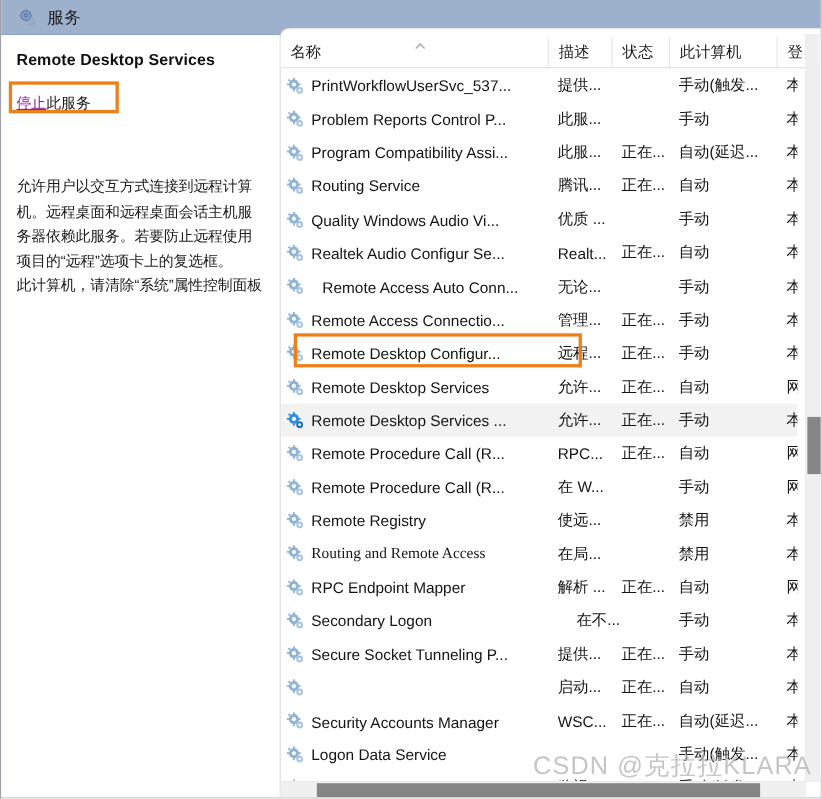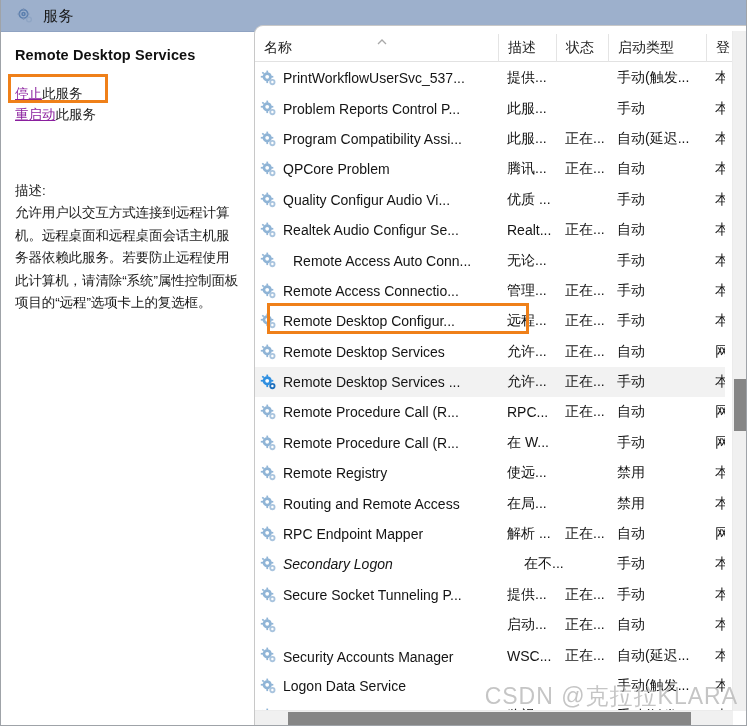--- a/index.html
+++ b/index.html
@@ -270,54 +270,50 @@
   </div>
 
   <div id="leftpane">
     <div id="svc-title">Remote Desktop Services</div>
 
     <div id="actions">
       <div id="stop-highlight"></div>
       <div class="act-line">
         <span class="act-link stop">停止</span><span>此服务</span>
       </div>
-      <div class="act-line">
-        <span class="act-link">重启动</span><span>此服务</span>
-      </div>
     </div>
 
     <div id="desc-block">
-      <div class="desc-label">描述:</div>
       <div class="desc-body">
           <div>允许用户以交互方式连接到远程计算</div>
           <div>机。远程桌面和远程桌面会话主机服</div>
           <div>务器依赖此服务。若要防止远程使用</div>
+          <div>项目的“远程”选项卡上的复选框。</div>
           <div>此计算机，请清除“系统”属性控制面板</div>
-          <div>项目的“远程”选项卡上的复选框。</div>
         </div>
     </div>
   </div>
 
   <div id="rightpane">
 
     <div id="list-header">
         <div class="hdr-cell" style="left: 0px; width: 243px;">
           <span>名称</span>
           <span class="sort-arrow"><svg viewBox="0 0 10 6" width="10" height="6">
               <polyline points="1,5 5,1 9,5" fill="none" stroke="#a8a8a8" stroke-width="1.3"></polyline>
             </svg></span>
         </div>
         <div class="hdr-cell" style="left: 243px; width: 58px;">
           <span>描述</span>
         </div>
         <div class="hdr-cell" style="left: 301px; width: 52px;">
           <span>状态</span>
         </div>
         <div class="hdr-cell" style="left: 353px; width: 98px;">
-          <span>启动类型</span>
+          <span>此计算机</span>
         </div>
         <div class="hdr-cell" style="left: 451px; width: 40px;">
           <span>登</span>
         </div>
       </div>
 
     <div id="rows-clip">
       <div id="rows">
           <div class="row">
             <span class="gear"><svg viewBox="0 0 17 17" width="17" height="17">
@@ -398,21 +394,21 @@
                   <rect x="11.1" y="5.9" width="2.2" height="1.7"></rect>
                   <rect x="2.2" y="2" width="1.7" height="2" transform="rotate(-45 3 3)"></rect>
                   <rect x="10.4" y="10.1" width="1.7" height="2" transform="rotate(-45 11.2 11.1)"></rect>
                 </g>
                 <circle cx="7.2" cy="6.8" r="1.9" fill="#ffffff"></circle>
                 <g fill="#a9c4de">
                   <circle cx="12.4" cy="12.1" r="3.1"></circle>
                 </g>
                 <circle cx="12.4" cy="12.1" r="1.25" fill="#ffffff"></circle>
               </svg></span>
-            <div class="cell name" style="left: 0px; width: 243px;">QPCore Problem</div>
+            <div class="cell name" style="left: 0px; width: 243px;">Routing Service</div>
             <div class="cell other" style="left: 243px; width: 58px;">腾讯...</div>
             <div class="cell other" style="left: 301px; width: 52px;">正在...</div>
             <div class="cell other" style="left: 353px; width: 98px;">自动</div>
             <div class="cell other" style="left: 451px; width: 40px;">本</div>
           </div>
           <div class="row">
             <span class="gear"><svg viewBox="0 0 17 17" width="17" height="17">
                 <g fill="#8fb4d6">
                   <circle cx="7.2" cy="6.8" r="4.6"></circle>
                   <rect x="6.4" y="0.6" width="1.7" height="2.2"></rect>
@@ -421,21 +417,21 @@
                   <rect x="11.1" y="5.9" width="2.2" height="1.7"></rect>
                   <rect x="2.2" y="2" width="1.7" height="2" transform="rotate(-45 3 3)"></rect>
                   <rect x="10.4" y="10.1" width="1.7" height="2" transform="rotate(-45 11.2 11.1)"></rect>
                 </g>
                 <circle cx="7.2" cy="6.8" r="1.9" fill="#ffffff"></circle>
                 <g fill="#a9c4de">
                   <circle cx="12.4" cy="12.1" r="3.1"></circle>
                 </g>
                 <circle cx="12.4" cy="12.1" r="1.25" fill="#ffffff"></circle>
               </svg></span>
-            <div class="cell name" style="left: 0px; width: 243px;">Quality Configur Audio Vi...</div>
+            <div class="cell name" style="left: 0px; width: 243px;">Quality Windows Audio Vi...</div>
             <div class="cell other" style="left: 243px; width: 58px;">优质 ...</div>
             <div class="cell other" style="left: 301px; width: 52px;"></div>
             <div class="cell other" style="left: 353px; width: 98px;">手动</div>
             <div class="cell other" style="left: 451px; width: 40px;">本</div>
           </div>
           <div class="row">
             <span class="gear"><svg viewBox="0 0 17 17" width="17" height="17">
                 <g fill="#8fb4d6">
                   <circle cx="7.2" cy="6.8" r="4.6"></circle>
                   <rect x="6.4" y="0.6" width="1.7" height="2.2"></rect>
@@ -651,21 +647,21 @@
                   <rect x="11.1" y="5.9" width="2.2" height="1.7"></rect>
                   <rect x="2.2" y="2" width="1.7" height="2" transform="rotate(-45 3 3)"></rect>
                   <rect x="10.4" y="10.1" width="1.7" height="2" transform="rotate(-45 11.2 11.1)"></rect>
                 </g>
                 <circle cx="7.2" cy="6.8" r="1.9" fill="#ffffff"></circle>
                 <g fill="#a9c4de">
                   <circle cx="12.4" cy="12.1" r="3.1"></circle>
                 </g>
                 <circle cx="12.4" cy="12.1" r="1.25" fill="#ffffff"></circle>
               </svg></span>
-            <div class="cell name" style="left: 0px; width: 243px;">Routing and Remote Access</div>
+            <div class="cell name" style="left: 0px; width: 243px; font-family: Liberation Serif, serif;">Routing and Remote Access</div>
             <div class="cell other" style="left: 243px; width: 58px;">在局...</div>
             <div class="cell other" style="left: 301px; width: 52px;"></div>
             <div class="cell other" style="left: 353px; width: 98px;">禁用</div>
             <div class="cell other" style="left: 451px; width: 40px;">本</div>
           </div>
           <div class="row">
             <span class="gear"><svg viewBox="0 0 17 17" width="17" height="17">
                 <g fill="#8fb4d6">
                   <circle cx="7.2" cy="6.8" r="4.6"></circle>
                   <rect x="6.4" y="0.6" width="1.7" height="2.2"></rect>
@@ -697,21 +693,21 @@
                   <rect x="11.1" y="5.9" width="2.2" height="1.7"></rect>
                   <rect x="2.2" y="2" width="1.7" height="2" transform="rotate(-45 3 3)"></rect>
                   <rect x="10.4" y="10.1" width="1.7" height="2" transform="rotate(-45 11.2 11.1)"></rect>
                 </g>
                 <circle cx="7.2" cy="6.8" r="1.9" fill="#ffffff"></circle>
                 <g fill="#a9c4de">
                   <circle cx="12.4" cy="12.1" r="3.1"></circle>
                 </g>
                 <circle cx="12.4" cy="12.1" r="1.25" fill="#ffffff"></circle>
               </svg></span>
-            <div class="cell name" style="left: 0px; width: 243px; font-style: italic;">Secondary Logon</div>
+            <div class="cell name" style="left: 0px; width: 243px;">Secondary Logon</div>
             <div class="cell other" style="left: 260px; width: 58px;">在不...</div>
             <div class="cell other" style="left: 301px; width: 52px;"></div>
             <div class="cell other" style="left: 353px; width: 98px;">手动</div>
             <div class="cell other" style="left: 451px; width: 40px;">本</div>
           </div>
           <div class="row">
             <span class="gear"><svg viewBox="0 0 17 17" width="17" height="17">
                 <g fill="#8fb4d6">
                   <circle cx="7.2" cy="6.8" r="4.6"></circle>
                   <rect x="6.4" y="0.6" width="1.7" height="2.2"></rect>

